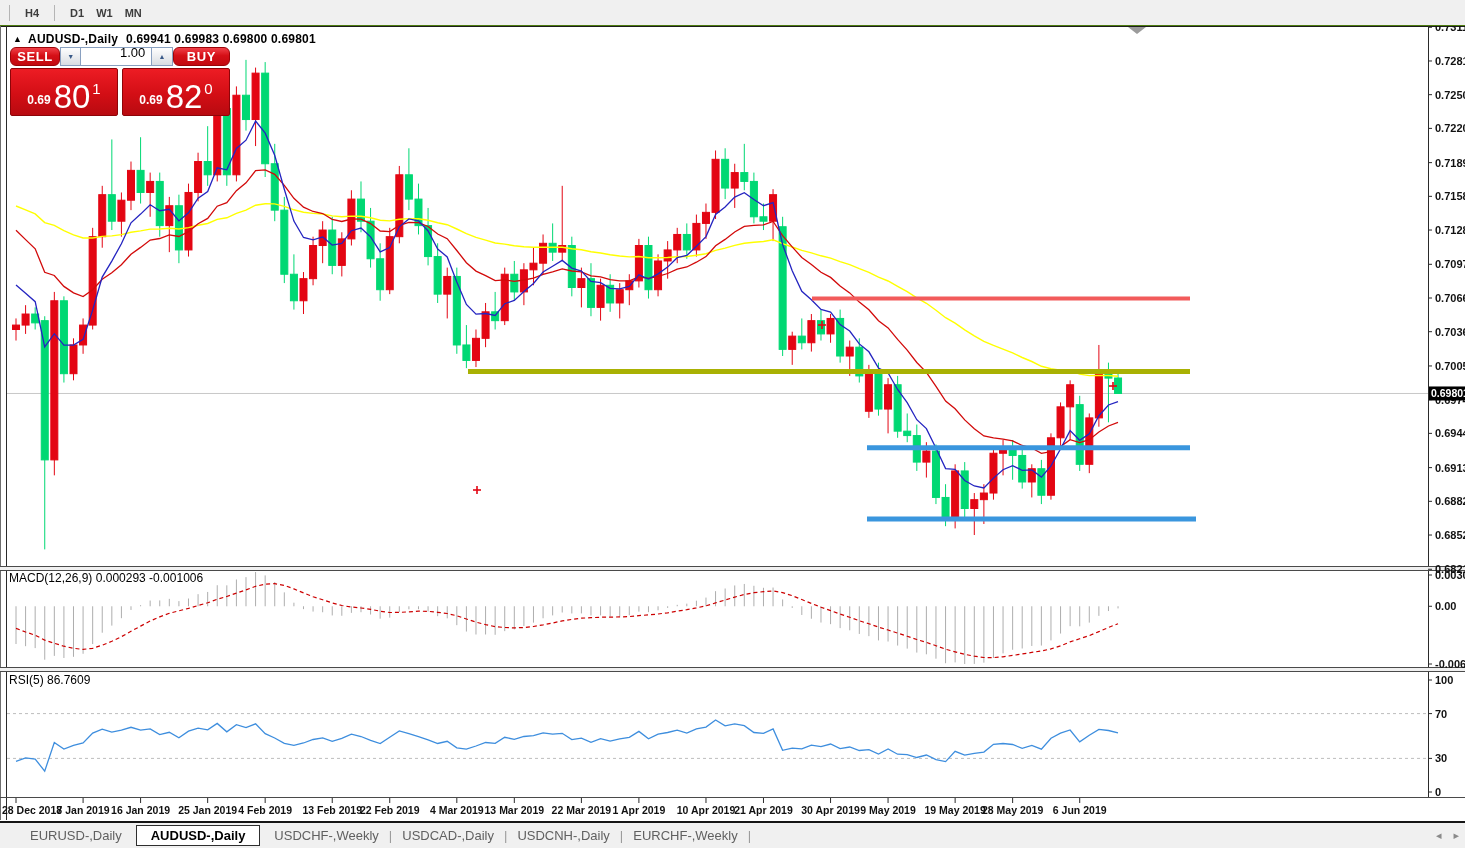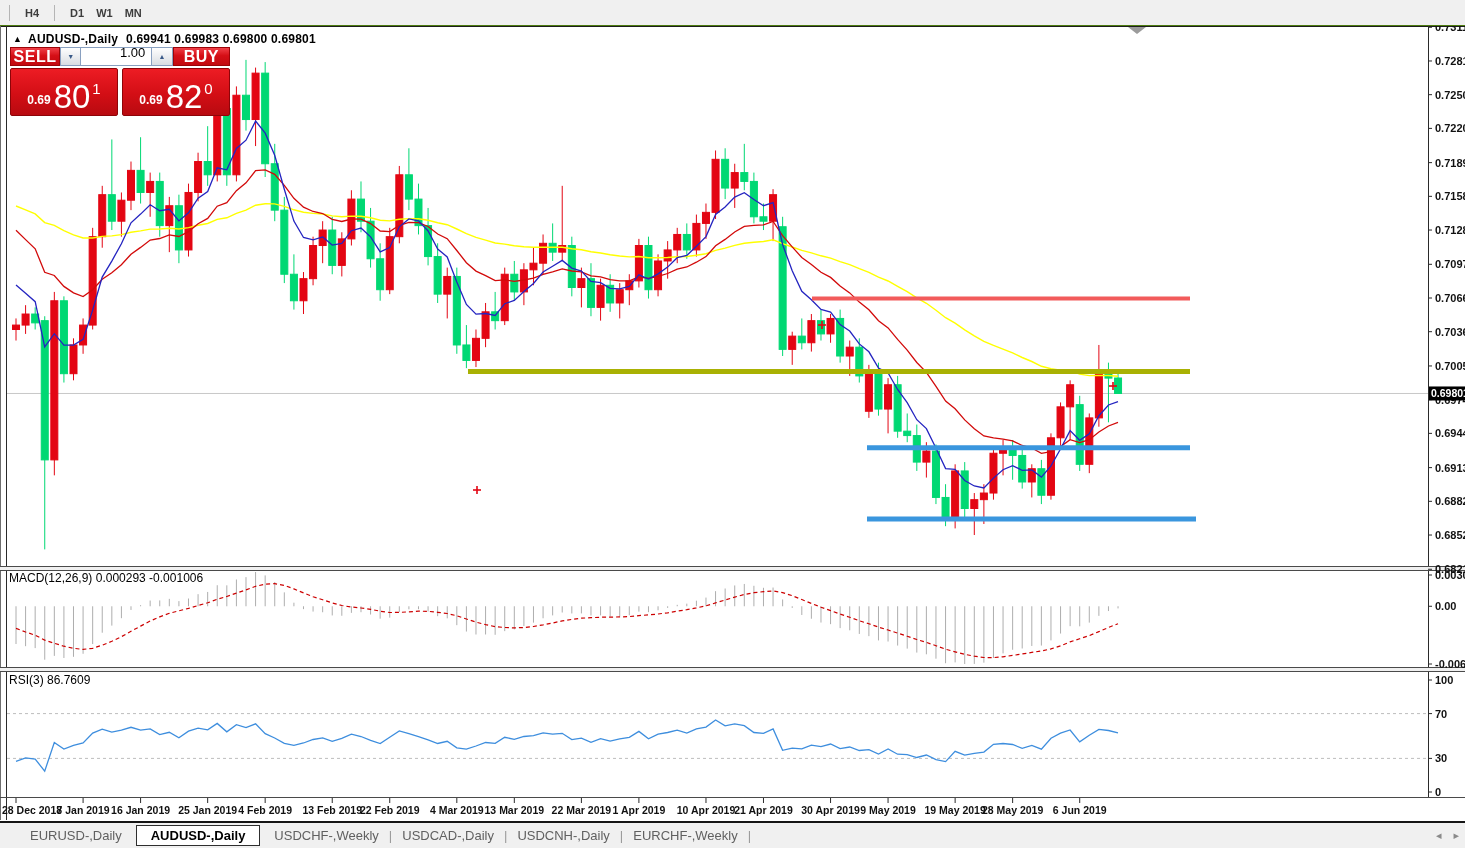--- a/index.html
+++ b/index.html
@@ -14,21 +14,21 @@
   #workspace{position:absolute;left:0;top:26px;width:1465px;height:795px;}
   #csvg{position:absolute;left:0;top:0;}
   #chart-title{position:absolute;left:13px;top:6px;font-size:12px;font-weight:700;color:#000;
                letter-spacing:.2px;white-space:nowrap;}
   #chart-title .collapse{font-size:9px;margin-right:6px;position:relative;top:-1px;}
   #chart-title .ohlc{margin-left:8px;font-weight:700;}
   
   #trade-panel{position:absolute;left:10px;top:21px;width:220px;}
   #tp-row1{display:flex;height:19px;}
   .tp-btn{background:linear-gradient(#f04048,#d50f16 45%,#c20a10);border:1px solid #9c0408;
-          border-radius:0;color:#fff;font-size:16px;font-weight:700;letter-spacing:.5px;
+          border-radius:6px;color:#fff;font-size:13px;font-weight:700;letter-spacing:.5px;
           display:flex;align-items:center;justify-content:center;cursor:pointer;}
   #sell-btn{width:52px;}  #buy-btn{width:60px;}
   .spin{width:21px;background:linear-gradient(#fefefe,#d9dde2);border:1px solid #89a0c0;
         display:flex;align-items:center;justify-content:center;font-size:7px;color:#3a5a88;
         cursor:pointer;}
   #vol-input{width:64px;border:1px solid #89a0c0;border-left:none;border-right:none;
              font-size:13px;text-align:right;padding:0 6px 8px 0;color:#000;
              font-family:"Liberation Sans",sans-serif;}
   #tp-row2{display:flex;margin-top:2px;}
   .price-box{width:106px;height:42px;background:linear-gradient(#ed1c24,#d30e15 55%,#b80a10);
@@ -557,21 +557,21 @@
         <span class="pb-big">82</span>
         <span class="pb-sup">0</span>
       </div>
     </div>
   </div>
 
   <div id="macd-label" class="pane-label">
     <span>MACD(12,26,9)</span>&nbsp;<span>0.000293 -0.001006</span>
   </div>
   <div id="rsi-label" class="pane-label">
-    <span>RSI(3)</span>&nbsp;<span>86.7609</span>
+    <span>RSI(5)</span>&nbsp;<span>86.7609</span>
   </div>
 </div>
 
 <div id="tabbar">
   <div id="tabs">
       <span class="tab">EURUSD-,Daily</span>
       <span class="tab active">AUDUSD-,Daily</span>
       <span class="tab">USDCHF-,Weekly</span>
       <span class="tab-sep">|</span>
       <span class="tab">USDCAD-,Daily</span>

